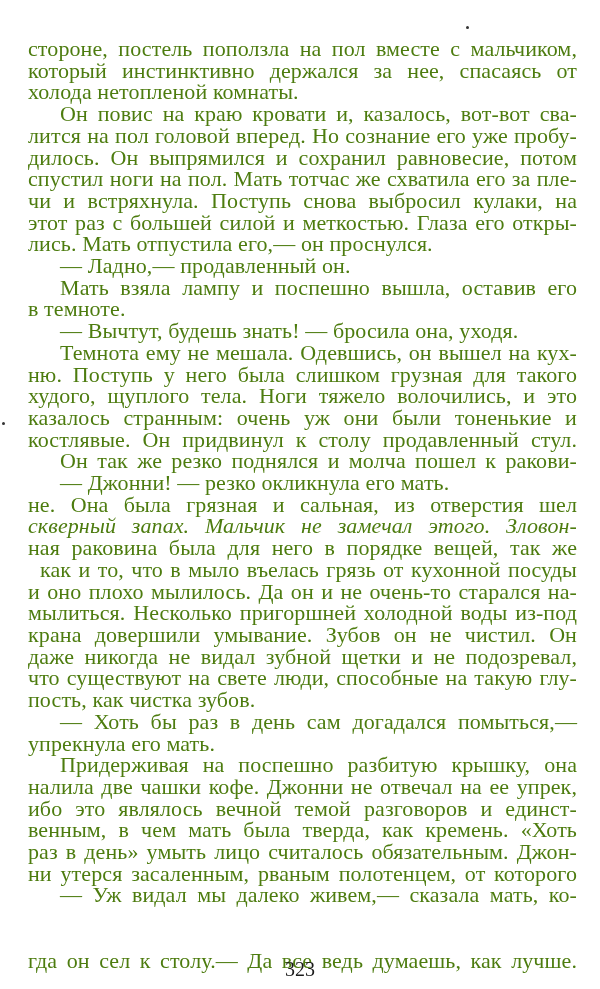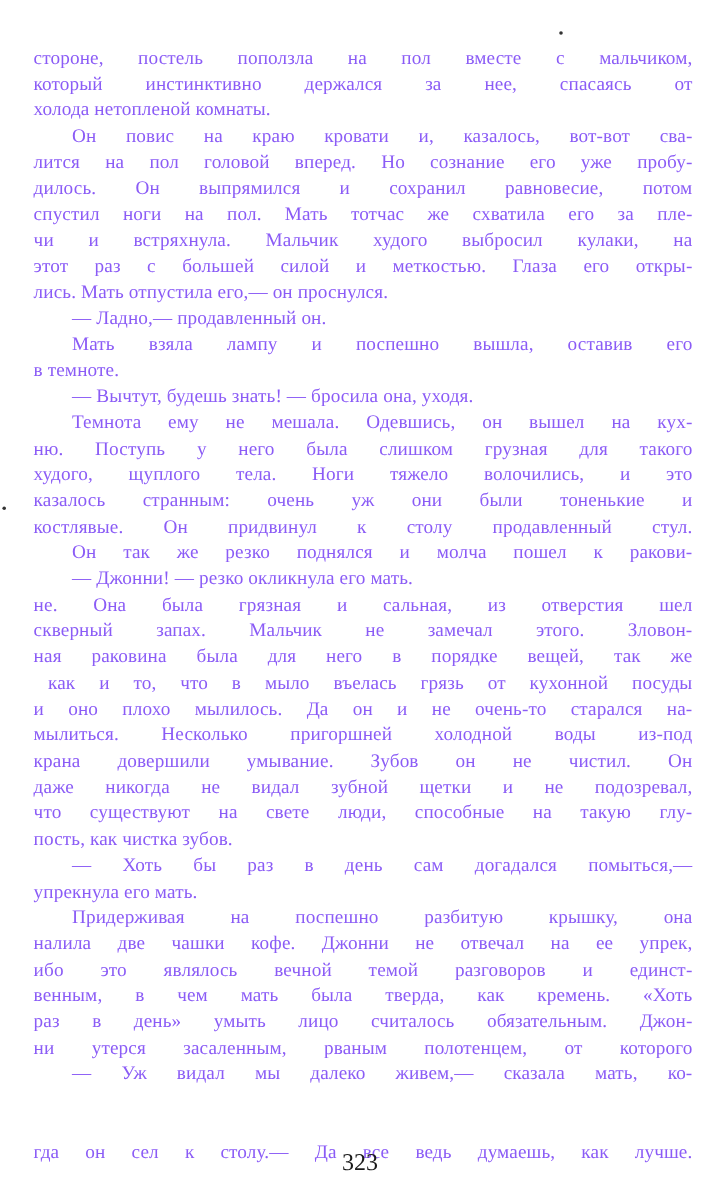--- a/index.html
+++ b/index.html
@@ -1,20 +1,20 @@
 <!DOCTYPE html>
 <html><head>
 <meta charset="utf-8">
 <style>
   html, body { margin: 0; padding: 0; background: #ffffff; }
   body { width: 600px; height: 989px; position: relative; overflow: hidden; }
   .page {
     position: absolute; left: 28px; top: 38px; width: 549px;
     font-family: "Liberation Serif", "DejaVu Serif", serif;
-    font-size: 16px; color: #8b5cf6; letter-spacing: 0.1px;
+    font-size: 22px; color: #4d7c0f; letter-spacing: 0.1px;
   }
   .line {
     height: 24.6px; line-height: 24.6px; white-space: nowrap;
     text-align: justify; text-align-last: justify; display: block;
   }
   .line.last { text-align-last: left; }
   .line.indent { padding-left: 32px; }
   .pagenum {
     position: absolute; left: 0; width: 600px; top: 958px;
     text-align: center; font-family: "Liberation Serif", serif;
@@ -29,36 +29,36 @@
 <div class="speck" style="left:2px;top:422px;"></div>
 
 <div class="page" id="page">
     <span class="line" style="height: 21.7143px; line-height: 21.7143px;">стороне, постель поползла на пол вместе с мальчиком,</span>
     <span class="line" style="height: 21.7143px; line-height: 21.7143px;">который инстинктивно держался за нее, спасаясь от</span>
     <span class="line last" style="height: 21.7143px; line-height: 21.7143px;">холода нетопленой комнаты.</span>
     <span class="line indent" style="height: 21.7143px; line-height: 21.7143px;">Он повис на краю кровати и, казалось, вот-вот сва-</span>
     <span class="line" style="height: 21.7143px; line-height: 21.7143px;">лится на пол головой вперед. Но сознание его уже пробу-</span>
     <span class="line" style="height: 21.7143px; line-height: 21.7143px;">дилось. Он выпрямился и сохранил равновесие, потом</span>
     <span class="line" style="height: 21.7143px; line-height: 21.7143px;">спустил ноги на пол. Мать тотчас же схватила его за пле-</span>
-    <span class="line" style="height: 21.7143px; line-height: 21.7143px;">чи и встряхнула. Мальчик худого выбросил кулаки, на</span>
+    <span class="line" style="height: 21.7143px; line-height: 21.7143px;">чи и встряхнула. Поступь снова выбросил кулаки, на</span>
     <span class="line" style="height: 21.7143px; line-height: 21.7143px;">этот раз с большей силой и меткостью. Глаза его откры-</span>
     <span class="line last" style="height: 21.7143px; line-height: 21.7143px;">лись. Мать отпустила его,— он проснулся.</span>
     <span class="line indent last" style="height: 21.7143px; line-height: 21.7143px;">— Ладно,— продавленный он.</span>
     <span class="line indent" style="height: 21.7143px; line-height: 21.7143px;">Мать взяла лампу и поспешно вышла, оставив его</span>
     <span class="line last" style="height: 21.7143px; line-height: 21.7143px;">в темноте.</span>
     <span class="line indent last" style="height: 21.7143px; line-height: 21.7143px;">— Вычтут, будешь знать! — бросила она, уходя.</span>
     <span class="line indent" style="height: 21.7143px; line-height: 21.7143px;">Темнота ему не мешала. Одевшись, он вышел на кух-</span>
     <span class="line" style="height: 21.7143px; line-height: 21.7143px;">ню. Поступь у него была слишком грузная для такого</span>
     <span class="line" style="height: 21.7143px; line-height: 21.7143px;">худого, щуплого тела. Ноги тяжело волочились, и это</span>
     <span class="line" style="height: 21.7143px; line-height: 21.7143px;">казалось странным: очень уж они были тоненькие и</span>
     <span class="line" style="height: 21.7143px; line-height: 21.7143px;">костлявые. Он придвинул к столу продавленный стул.</span>
     <span class="line indent" style="height: 21.7143px; line-height: 21.7143px;">Он так же резко поднялся и молча пошел к ракови-</span>
     <span class="line indent last" style="height: 21.7143px; line-height: 21.7143px;">— Джонни! — резко окликнула его мать.</span>
     <span class="line" style="height: 21.7143px; line-height: 21.7143px;">не. Она была грязная и сальная, из отверстия шел</span>
-    <span class="line" style="height: 21.7143px; line-height: 21.7143px;">скверный запах. Мальчик не замечал этого. Зловон-</span>
+    <span class="line" style="height: 21.7143px; line-height: 21.7143px; font-style: italic;">скверный запах. Мальчик не замечал этого. Зловон-</span>
     <span class="line" style="height: 21.7143px; line-height: 21.7143px;">ная раковина была для него в порядке вещей, так же</span>
     <span class="line" style="height: 21.7143px; line-height: 21.7143px; margin-left: 12px;">как и то, что в мыло въелась грязь от кухонной посуды</span>
     <span class="line" style="height: 21.7143px; line-height: 21.7143px;">и оно плохо мылилось. Да он и не очень-то старался на-</span>
     <span class="line" style="height: 21.7143px; line-height: 21.7143px;">мылиться. Несколько пригоршней холодной воды из-под</span>
     <span class="line" style="height: 21.7143px; line-height: 21.7143px;">крана довершили умывание. Зубов он не чистил. Он</span>
     <span class="line" style="height: 21.7143px; line-height: 21.7143px;">даже никогда не видал зубной щетки и не подозревал,</span>
     <span class="line" style="height: 21.7143px; line-height: 21.7143px;">что существуют на свете люди, способные на такую глу-</span>
     <span class="line last" style="height: 21.7143px; line-height: 21.7143px;">пость, как чистка зубов.</span>
     <span class="line indent" style="height: 21.7143px; line-height: 21.7143px;">— Хоть бы раз в день сам догадался помыться,—</span>
     <span class="line last" style="height: 21.7143px; line-height: 21.7143px;">упрекнула его мать.</span>

